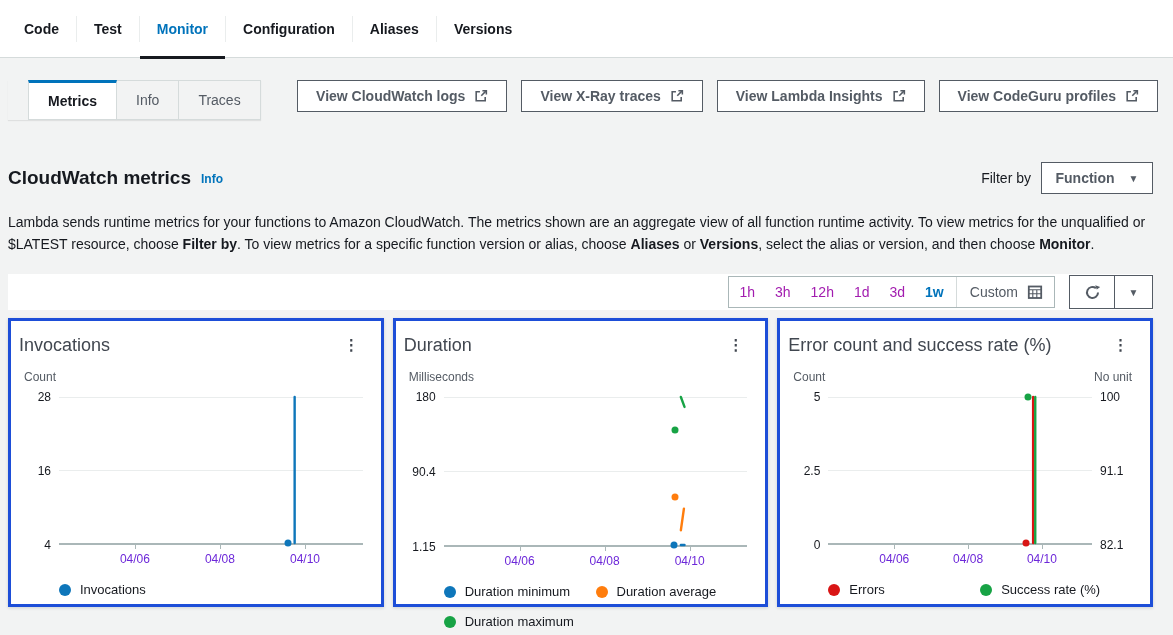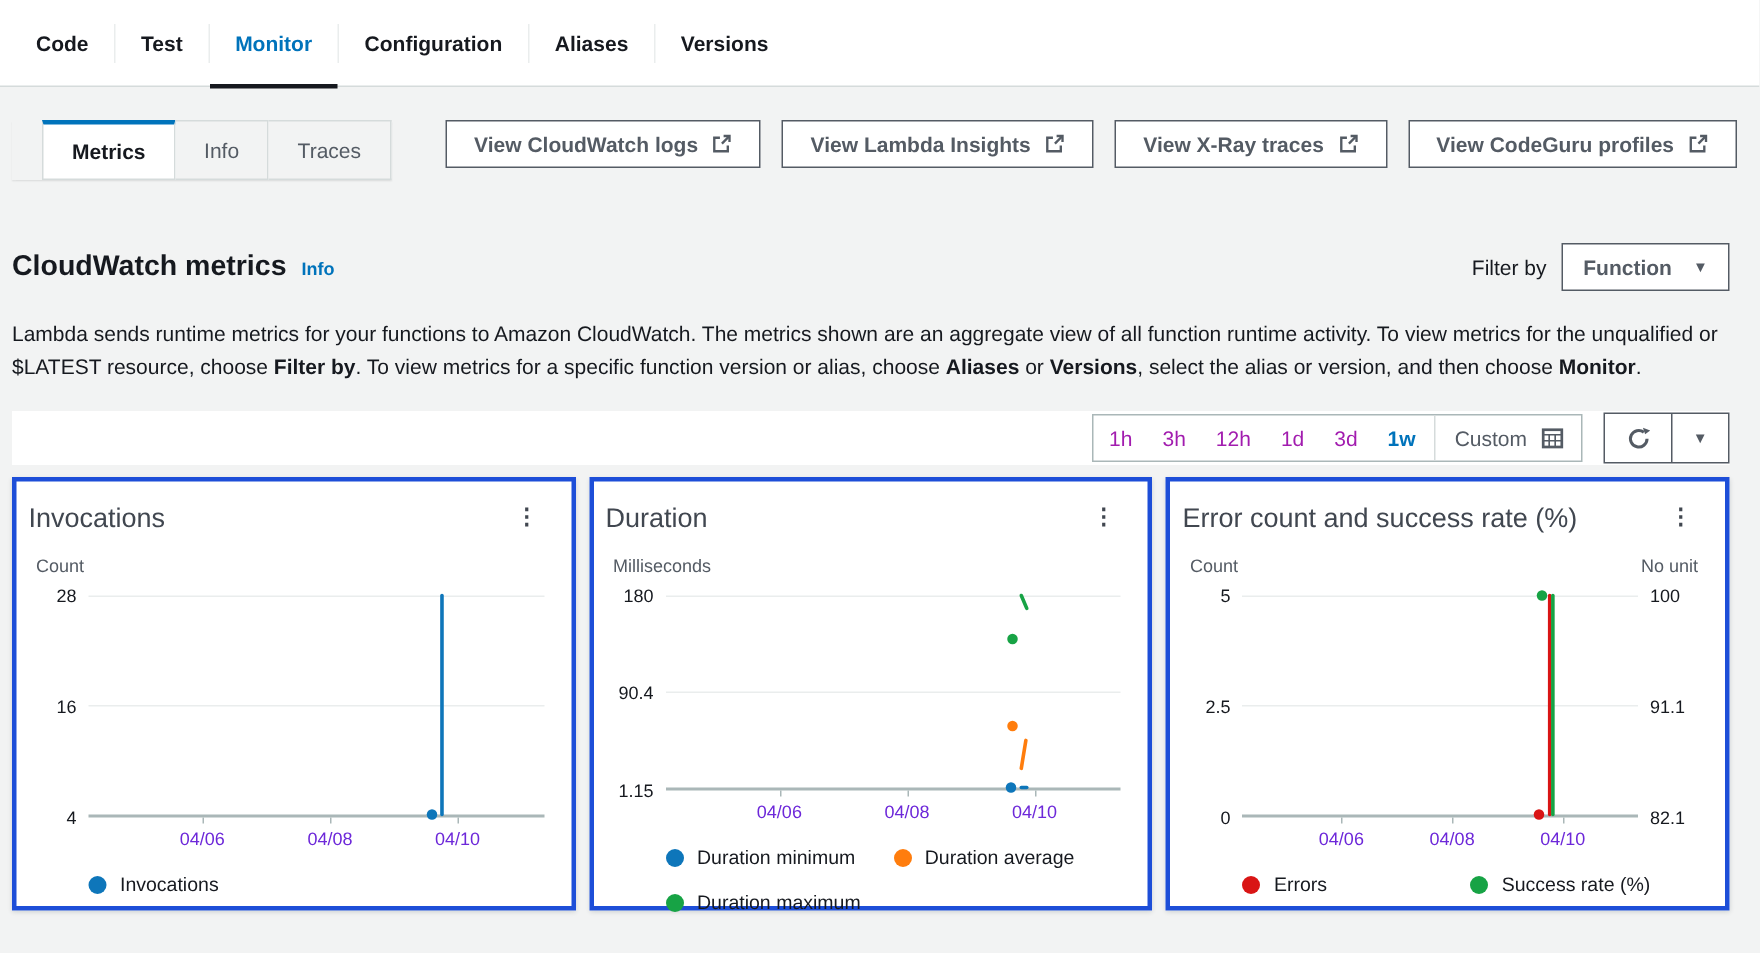--- a/index.html
+++ b/index.html
@@ -61,21 +61,21 @@
   .card { flex:1; background:#fff; border:3px solid #1d4ed8; box-shadow:0 1px 3px rgba(0,28,36,0.15);
           height:289px; padding:14px 18px 0 8px; }
   .card-head { display:flex; justify-content:space-between; align-items:flex-start; }
   .card-title { font-size:18px; color:#414750; }
   .kebab { font-size:15px; font-weight:bold; color:#414750; cursor:pointer; line-height:1;
            padding:2px 4px; letter-spacing:0; }
   .unit-row { display:flex; justify-content:space-between; margin-top:14px; font-size:12px; color:#545b64;
               padding-left:5px; }
   .chart-body { display:flex; margin-top:13px; }
   .chart-body.h148 { height:148px; }
-  .chart-body.h130 { height:130px; }
+  .chart-body.h130 { height:150px; }
   .ycol { width:40px; position:relative; font-size:12px; color:#16191f; flex:none; }
   .ycol .yt { position:absolute; right:8px; transform:translateY(-50%); white-space:nowrap; }
   .ycol.right { width:40px; }
   .ycol.right .yt { right:auto; left:8px; }
   .yt0{top:0;} .yt1{top:50%;} .yt2{top:100%;}
   .plot { flex:1; position:relative; border-bottom:2px solid #aab7b8; }
   .grid { position:absolute; left:0; right:0; height:1px; background:#eaeded; }
   .g0{top:0;} .g1{top:50%;}
   .plot svg.marks { position:absolute; left:0; top:0; width:100%; height:100%; overflow:visible; }
   .dot { position:absolute; width:7px; height:7px; border-radius:50%; transform:translate(-50%,-50%); }
@@ -115,29 +115,29 @@
   <div class="action-buttons">
       <button class="btn">
         <span>View CloudWatch logs</span>
         <svg width="14" height="14" viewBox="0 0 16 16">
           <path d="M12.8 9.2v4.3H2.5V3.2h4.3" fill="none" stroke="#545b64" stroke-width="1.8"></path>
           <path d="M9.6 1.9h4.5v4.5" fill="none" stroke="#545b64" stroke-width="1.8"></path>
           <path d="M13.8 2.2 8.3 7.7" fill="none" stroke="#545b64" stroke-width="1.8"></path>
         </svg>
       </button>
       <button class="btn">
-        <span>View Lambda Insights</span>
+        <span>View X-Ray traces</span>
         <svg width="14" height="14" viewBox="0 0 16 16">
           <path d="M12.8 9.2v4.3H2.5V3.2h4.3" fill="none" stroke="#545b64" stroke-width="1.8"></path>
           <path d="M9.6 1.9h4.5v4.5" fill="none" stroke="#545b64" stroke-width="1.8"></path>
           <path d="M13.8 2.2 8.3 7.7" fill="none" stroke="#545b64" stroke-width="1.8"></path>
         </svg>
       </button>
       <button class="btn">
-        <span>View X-Ray traces</span>
+        <span>View Lambda Insights</span>
         <svg width="14" height="14" viewBox="0 0 16 16">
           <path d="M12.8 9.2v4.3H2.5V3.2h4.3" fill="none" stroke="#545b64" stroke-width="1.8"></path>
           <path d="M9.6 1.9h4.5v4.5" fill="none" stroke="#545b64" stroke-width="1.8"></path>
           <path d="M13.8 2.2 8.3 7.7" fill="none" stroke="#545b64" stroke-width="1.8"></path>
         </svg>
       </button>
       <button class="btn">
         <span>View CodeGuru profiles</span>
         <svg width="14" height="14" viewBox="0 0 16 16">
           <path d="M12.8 9.2v4.3H2.5V3.2h4.3" fill="none" stroke="#545b64" stroke-width="1.8"></path>

